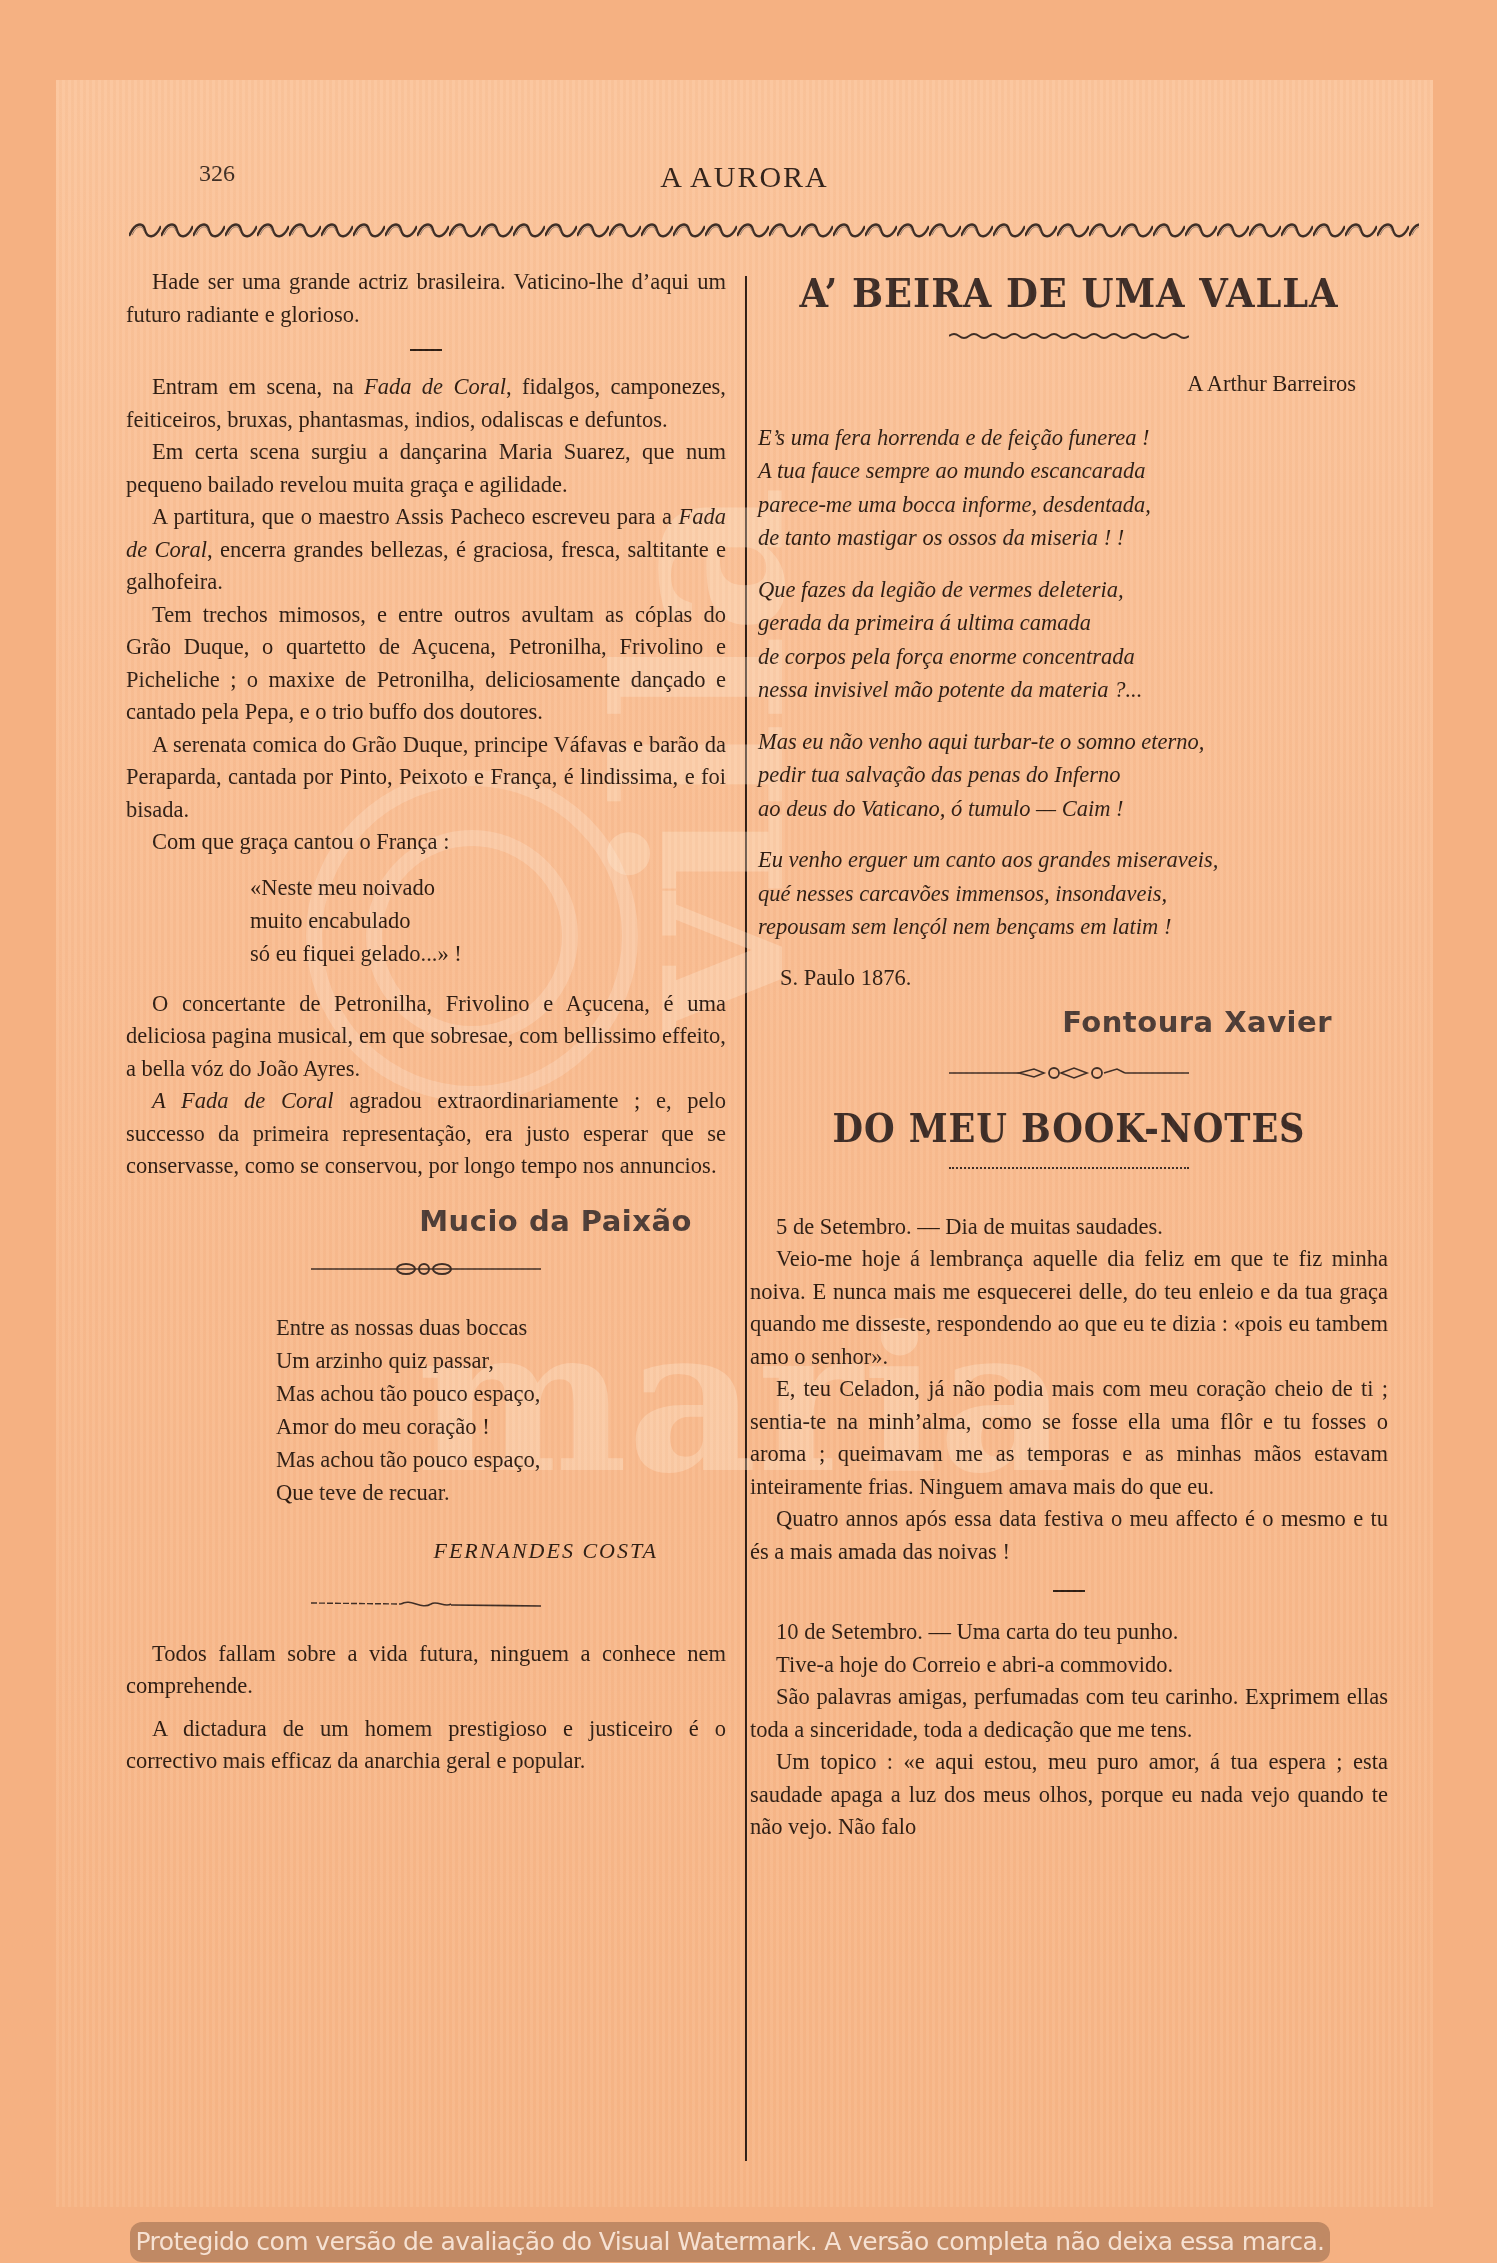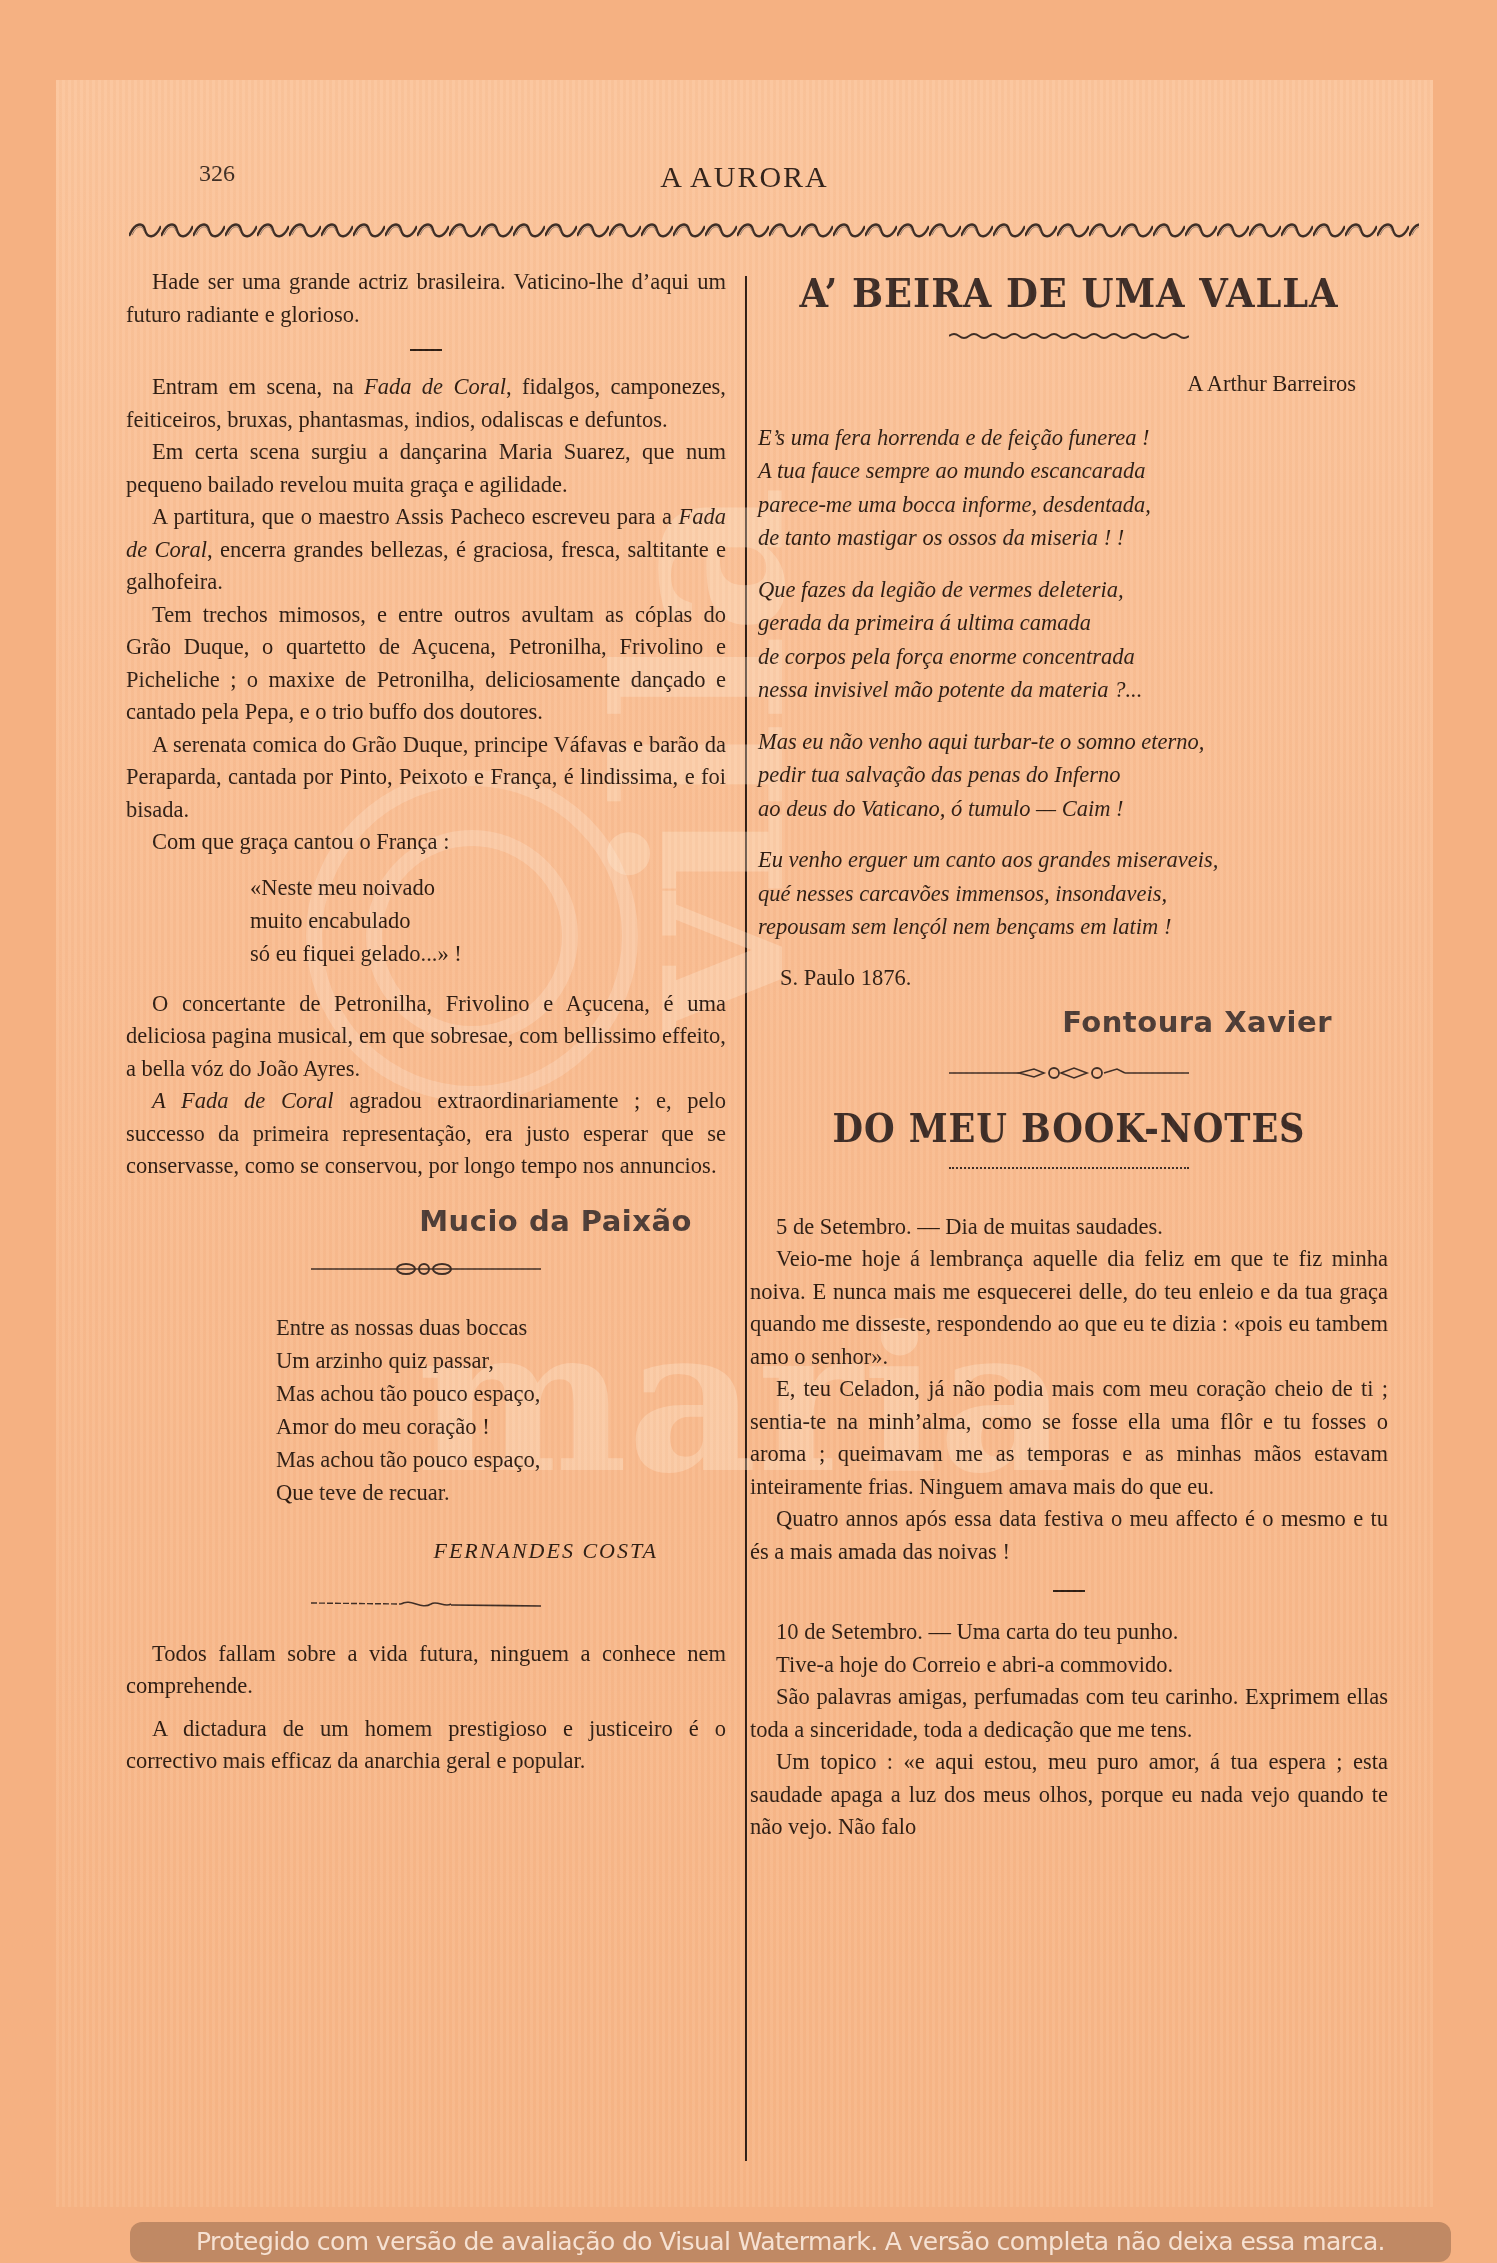--- a/index.html
+++ b/index.html
@@ -42,21 +42,21 @@
   }
   .poem { font-style:italic; font-size:22.5px; line-height:33.5px; padding-left:8px; }
   .poem .stanza { margin-bottom:18px; }
   .poem-left { padding-left:150px; font-size:22.5px; line-height:33px; }
   .author-caps { font-style:italic; letter-spacing:2px; font-size:22px; text-align:right; padding-right:68px; }
 
   .wm-ring { position:absolute; border:16px solid rgba(255,235,215,0.28); border-radius:50%; }
   .wm-text { position:absolute; font-family:"DejaVu Serif",serif; font-weight:bold; color:rgba(255,235,215,0.32); pointer-events:none; }
 
   .watermark-banner {
-    position:absolute; left:130px; top:2222px; width:1321px; height:40px;
+    position:absolute; left:130px; top:2222px; width:1200px; height:40px;
     background:#c08964; border-radius:12px;
     color:#f6e1d2; font-family:"DejaVu Sans","Liberation Sans",sans-serif;
     font-size:25px; line-height:40px; text-align:center; letter-spacing:-0.6px;
     white-space:nowrap; overflow:hidden;
   }
 </style>
 </head>
 <body>
 
 <div class="page">

